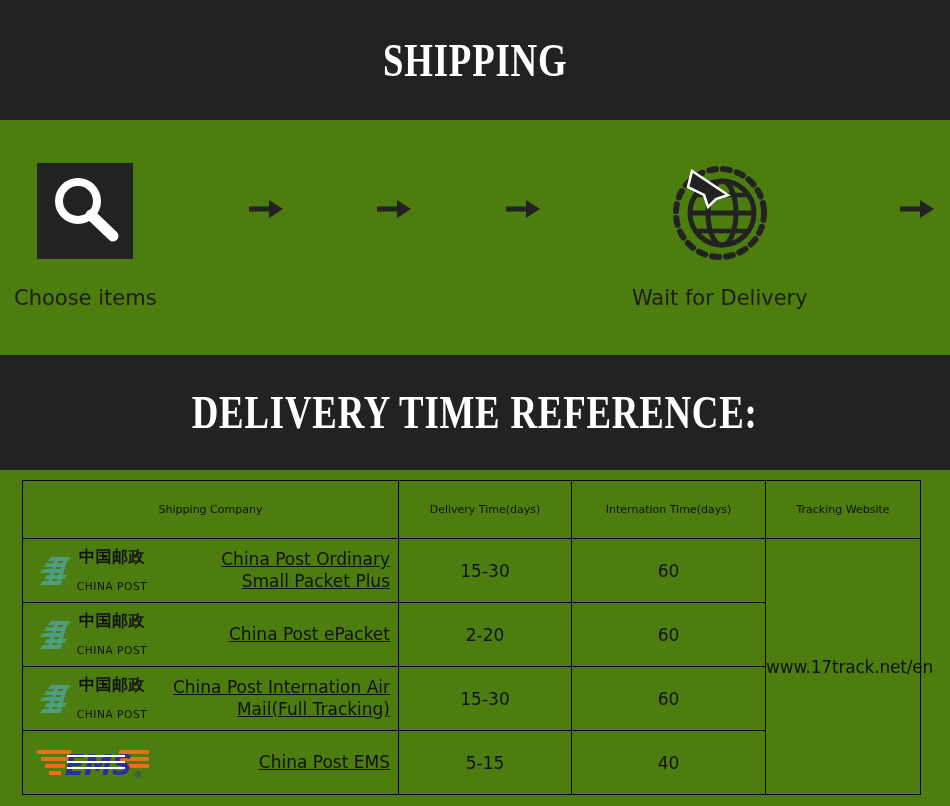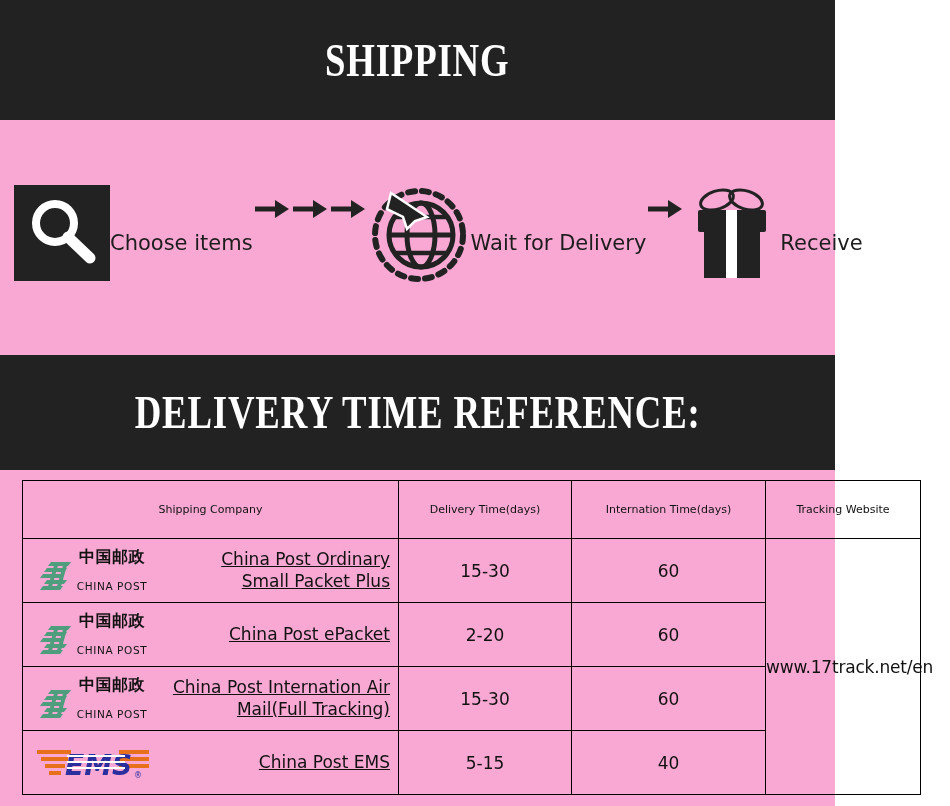--- a/index.html
+++ b/index.html
@@ -5,21 +5,21 @@
   * { box-sizing: border-box; margin: 0; padding: 0; }
 
   body {
     width: 950px;
     height: 806px;
     background: #ffffff;
     font-family: "Liberation Sans", sans-serif;
     overflow: hidden;
   }
 
-  .page { position: relative; width: 835px; height: 806px; background:#f9a8d4; }
+  .page { position: relative; width: 950px; height: 806px; background:#4d7c0f; }
 
   
   .banner {
     background: #222222;
     display: flex;
     align-items: center;
     justify-content: center;
     width: 100%;
   }
   .banner-title {
@@ -40,21 +40,21 @@
   
   .steps {
     height: 235px;
     display: flex;
     align-items: center;
     justify-content: space-between;
     padding: 0 14px 10px 14px;
   }
   .step {
     display: flex;
-    flex-direction: row;
+    flex-direction: column;
     align-items: center;
     justify-content: flex-start;
   }
   .step-icon {
     height: 110px;
     display: flex;
     align-items: center;
     justify-content: center;
   }
   .step-label {
@@ -123,21 +123,21 @@
     text-align: right;
     text-decoration: underline;
   }
   .track-cell {
     font-family: "DejaVu Sans Mono", monospace;
     font-size: 13.5px;
     letter-spacing: -0.2px;
   }
 
   
-  .cp-logo { display: flex; align-items: flex-end; gap: 4px; }
+  .cp-logo { display: flex; align-items: center; gap: 4px; }
   .cp-text { display: flex; flex-direction: column; line-height: 1; }
   .cp-cn {
     font-family: "DejaVu Sans", sans-serif;
     font-weight: 700;
     font-size: 16px;
     color: #111111;
     letter-spacing: 0.5px;
   }
   .cp-en {
     font-family: "DejaVu Sans", sans-serif;
@@ -210,32 +210,20 @@
       <div class="step-label">Wait for Delivery</div>
     </div>
 
     <div class="arrow">
       <svg width="38" height="26" viewBox="0 0 38 26">
         <line x1="2" y1="13" x2="24" y2="13" stroke="#222222" stroke-width="5"></line>
         <polygon points="22,4 36,13 22,22" fill="#222222"></polygon>
       </svg>
     </div>
 
-    <div class="step">
-      <div class="step-icon">
-        <svg width="96" height="100" viewBox="0 0 96 100">
-          <ellipse cx="33" cy="17" rx="17" ry="9" fill="none" stroke="#222222" stroke-width="3" transform="rotate(-18 33 17)"></ellipse>
-          <ellipse cx="62" cy="17" rx="17" ry="9" fill="none" stroke="#222222" stroke-width="3" transform="rotate(18 62 17)"></ellipse>
-          <rect x="14" y="27" width="68" height="22" rx="2" fill="#222222"></rect>
-          <rect x="20" y="49" width="56" height="46" fill="#222222"></rect>
-          <rect x="42" y="27" width="11" height="68" fill="#ffffff"></rect>
-        </svg>
-      </div>
-      <div class="step-label">Receive</div>
-    </div>
 
   </div>
 
   <div class="banner" id="banner-delivery">
     <div class="banner-title">DELIVERY TIME REFERENCE:</div>
   </div>
 
   <div class="table-wrap">
     <table class="delivery">
       <colgroup>

